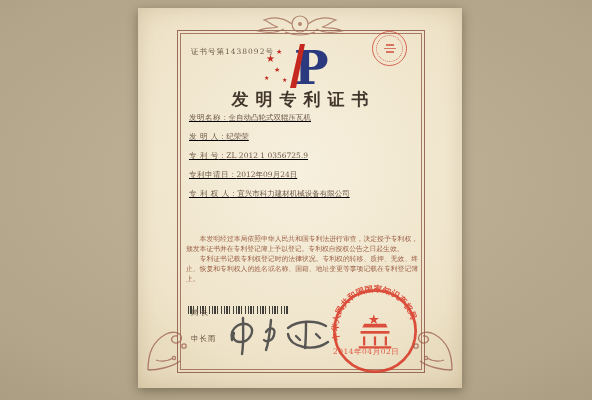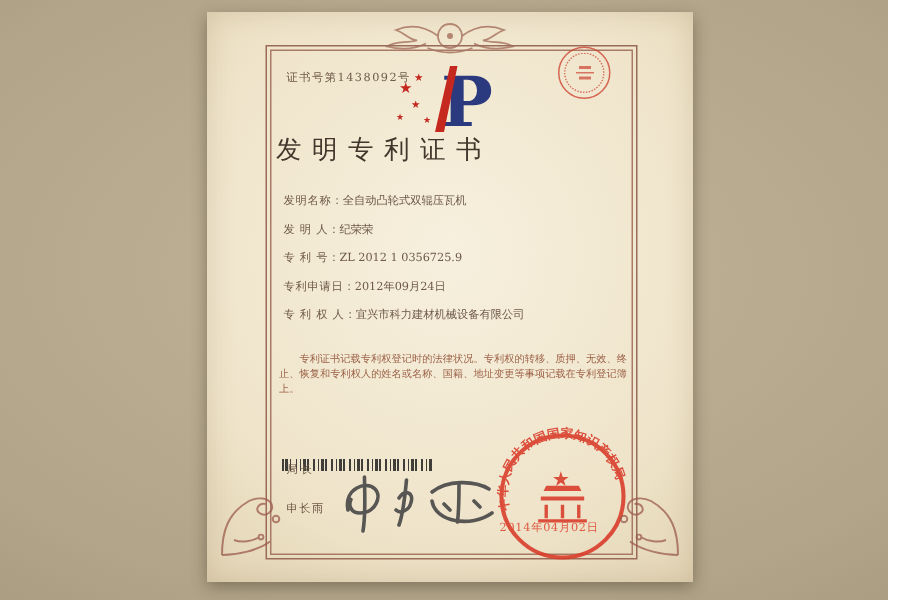--- a/index.html
+++ b/index.html
@@ -7,29 +7,29 @@
     font-family:"DejaVu Serif","Liberation Serif",serif;
     background:radial-gradient(120% 105% at 50% 45%, #c1b49a 0%, #b1a489 55%, #978a6f 100%);}
   .paper{position:absolute;left:138px;top:8px;width:324px;height:380px;
     background:radial-gradient(95% 85% at 50% 42%, #f7f0de 0%, #efe4ca 58%, #e2d4b4 86%, #d3c4a1 100%);
     box-shadow:0 3px 10px rgba(60,50,30,.45), inset 0 0 18px rgba(120,95,60,.18);}
   .frame{position:absolute;left:177px;top:30px;width:246px;height:341px;
     border:1px solid #9a6b58;}
   .frame-inner{position:absolute;inset:2px;border:1px solid #a87a66;}
   .cert-no{position:absolute;left:191px;top:47px;font-size:7.5px;color:#6d5a47;letter-spacing:1px;}
   .logo{position:absolute;left:260px;top:40px;width:80px;height:52px;}
-  .title{position:absolute;left:177px;top:88px;width:246px;text-align:left;
-    font-size:17px;font-weight:normal;color:#43362c;letter-spacing:7px;text-indent:7px;}
+  .title{position:absolute;left:177px;top:88px;width:246px;text-align:center;
+    font-size:17px;font-weight:bold;color:#43362c;letter-spacing:7px;text-indent:7px;}
   .small-seal{position:absolute;left:372px;top:31px;width:33px;height:33px;border-radius:50%;
     border:1.5px solid rgba(204,62,45,.85);opacity:.9;}
   .small-seal .inner{position:absolute;inset:3px;border-radius:50%;border:1.5px dotted rgba(204,62,45,.8);
     display:flex;flex-direction:column;align-items:center;justify-content:center;gap:2px;}
   .small-seal .tick{width:12px;height:1.5px;background:rgba(204,62,45,.75);}
   .small-seal .tick.short{width:8px;}
-  .fields{position:absolute;left:189px;top:124px;width:226px;}
+  .fields{position:absolute;left:189px;top:108px;width:226px;text-decoration:underline;}
   .field-row{height:19px;line-height:19px;font-size:7.5px;color:#6d5847;white-space:nowrap;}
   .field-row .lab{letter-spacing:.5px;}
   .paras{position:absolute;left:186px;top:234px;width:232px;color:#9c6248;}
   .paras p{margin:0;font-size:6.8px;line-height:10px;text-align:justify;text-indent:2em;}
   .barcode{position:absolute;left:188px;top:306px;width:100px;height:8px;opacity:.85;
     background:repeating-linear-gradient(90deg,#20201e 0 1px,transparent 1px 2px,#20201e 2px 4px,
     transparent 4px 5px,#20201e 5px 6px,transparent 6px 9px,#20201e 9px 10px,transparent 10px 12px);}
   .director-label{position:absolute;left:191px;top:308px;font-size:7.5px;color:#6d5847;letter-spacing:2px;}
   .director-name{position:absolute;left:191px;top:334px;font-size:7.5px;color:#6d5847;letter-spacing:1px;}
   .signature{position:absolute;left:222px;top:310px;width:112px;height:52px;}
@@ -87,20 +87,21 @@
 
   <div class="fields">
     <div class="field-row"><span class="lab">发明名称</span><span>：</span><span>全自动凸轮式双辊压瓦机</span></div>
     <div class="field-row"><span class="lab">发 明 人</span><span>：</span><span>纪荣荣</span></div>
     <div class="field-row"><span class="lab">专 利 号</span><span>：</span><span>ZL 2012 1 0356725.9</span></div>
     <div class="field-row"><span class="lab">专利申请日</span><span>：</span><span>2012年09月24日</span></div>
     <div class="field-row"><span class="lab">专 利 权 人</span><span>：</span><span>宜兴市科力建材机械设备有限公司</span></div>
   </div>
 
   <div class="paras">
+    <p>本发明经过本局依照中华人民共和国专利法进行审查，决定授予专利权，颁发本证书并在专利登记簿上予以登记。专利权自授权公告之日起生效。</p>
     <p>专利证书记载专利权登记时的法律状况。专利权的转移、质押、无效、终止、恢复和专利权人的姓名或名称、国籍、地址变更等事项记载在专利登记簿上。</p>
   </div>
 
   <div class="barcode"></div>
 
   <div class="director-label">局长</div>
   <div class="director-name">申长雨</div>
 
   <svg class="signature" viewBox="0 0 112 52">
     <g stroke="#474747" stroke-width="2.4" fill="none" stroke-linecap="round" opacity=".9">

